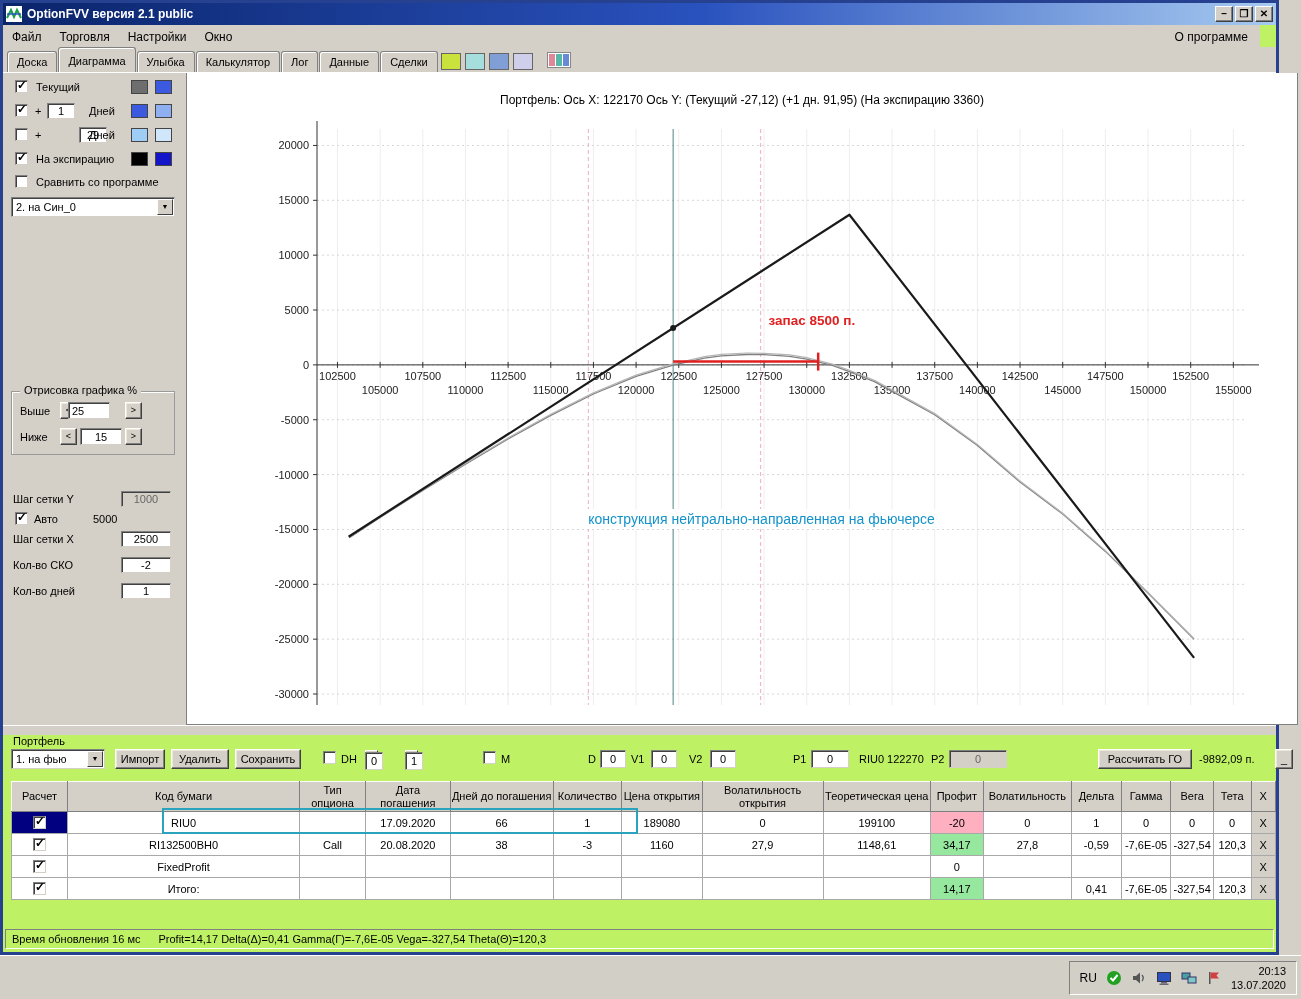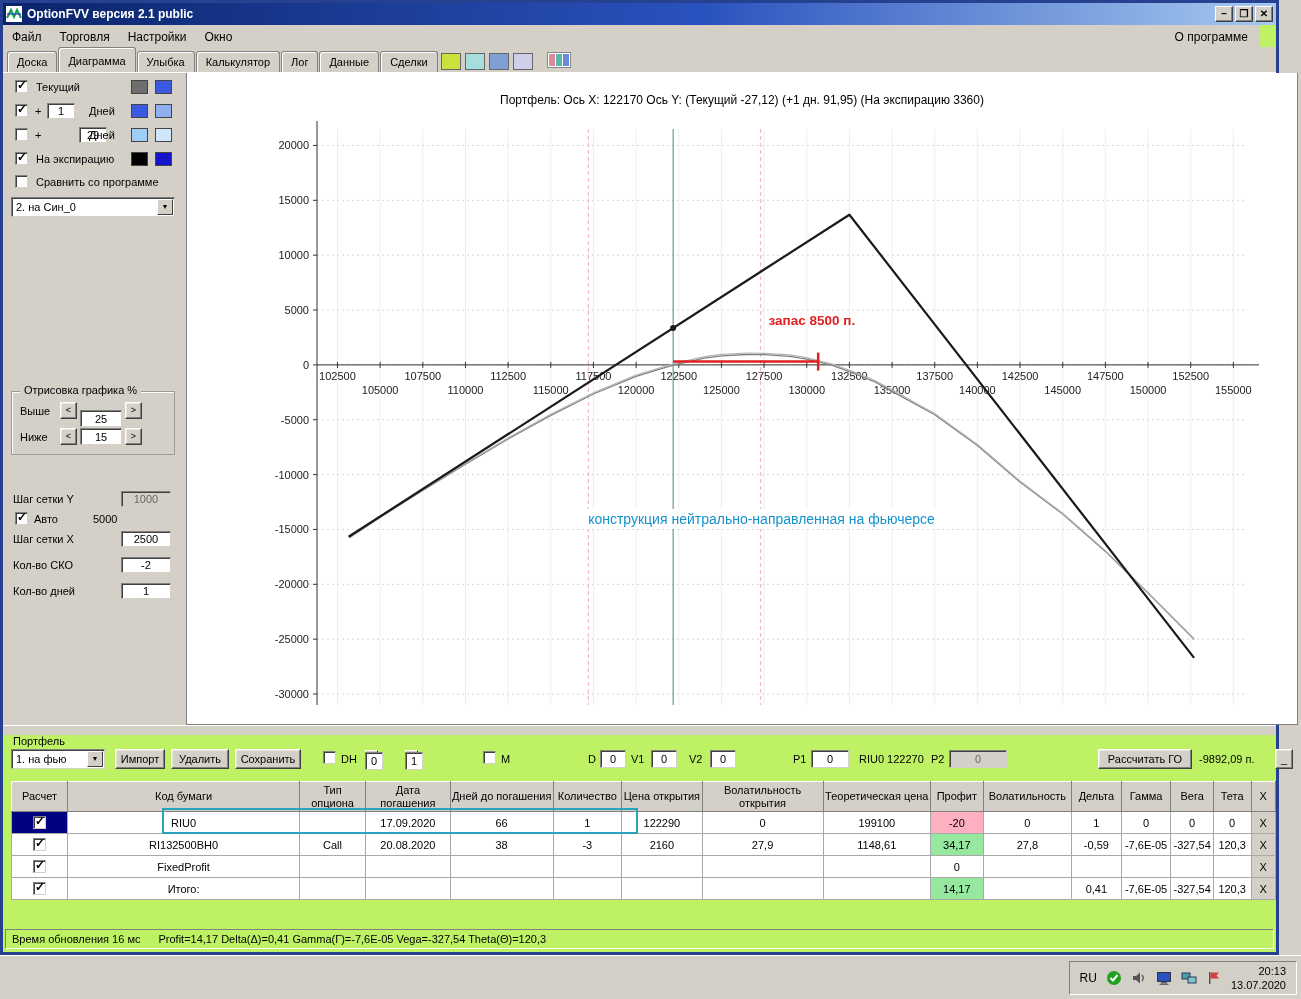--- a/index.html
+++ b/index.html
@@ -161,21 +161,21 @@
     <div class="combo" style="left:8px;top:124px;width:164px">
       <span class="ctxt">2. на Син_0</span>
       <span class="cbtn">▼</span>
     </div>
 
 
     <div class="group" style="left:8px;top:318px;width:164px;height:64px">
       <span class="gtitle">Отрисовка графика %</span>
       <span class="lbl" style="position:absolute;left:8px;top:13px">Выше</span>
       <button class="btn tiny" style="position:absolute;left:48px;top:10px">&lt;</button>
-      <input class="field" style="position: absolute; left: 68px; top: 10px; width: 42px; height: 17px; text-align: center; margin-top: 8px;" value="25">
+      <input class="field" style="position: absolute; left: 56px; top: 10px; width: 42px; height: 17px; " value="25">
       <button class="btn tiny" style="position:absolute;left:113px;top:10px">&gt;</button>
       <span class="lbl" style="position:absolute;left:8px;top:39px">Ниже</span>
       <button class="btn tiny" style="position:absolute;left:48px;top:36px">&lt;</button>
       <input class="field" style="position: absolute; left: 68px; top: 36px; width: 42px; height: 17px; text-align: center;" value="15">
       <button class="btn tiny" style="position:absolute;left:113px;top:36px">&gt;</button>
     </div>
 
     <div class="srow" style="top:418px">
       <span class="lbl" style="left:10px">Шаг сетки Y</span>
       <input class="field dis sfield" style="left: 118px; width: 50px;" value="1000">
@@ -404,39 +404,39 @@
         </tr>
       </thead>
       <tbody>
         <tr>
           <td class="ck sel"><span class="cb on"></span></td>
           <td>RIU0</td>
           <td></td>
           <td>17.09.2020</td>
           <td>66</td>
           <td>1</td>
-          <td>122290</td>
+          <td>189080</td>
           <td>0</td>
           <td>199100</td>
           <td class="p-neg">-20</td>
           <td>0</td>
           <td>1</td>
           <td>0</td>
           <td>0</td>
           <td>0</td>
           <td class="xcell">X</td>
         </tr>
         <tr>
           <td class="ck"><span class="cb on"></span></td>
           <td>RI132500BH0</td>
           <td>Call</td>
           <td>20.08.2020</td>
           <td>38</td>
           <td>-3</td>
-          <td>2160</td>
+          <td>1160</td>
           <td>27,9</td>
           <td>1148,61</td>
           <td class="p-pos">34,17</td>
           <td>27,8</td>
           <td>-0,59</td>
           <td>-7,6E-05</td>
           <td>-327,54</td>
           <td>120,3</td>
           <td class="xcell">X</td>
         </tr>

